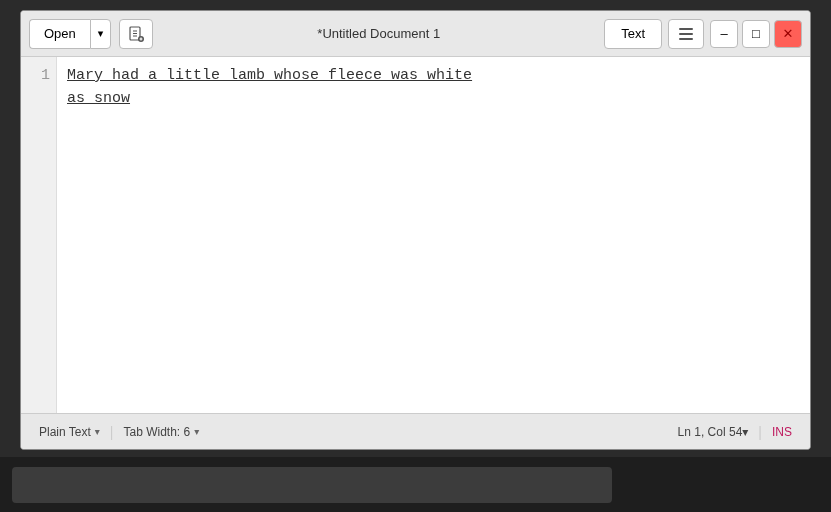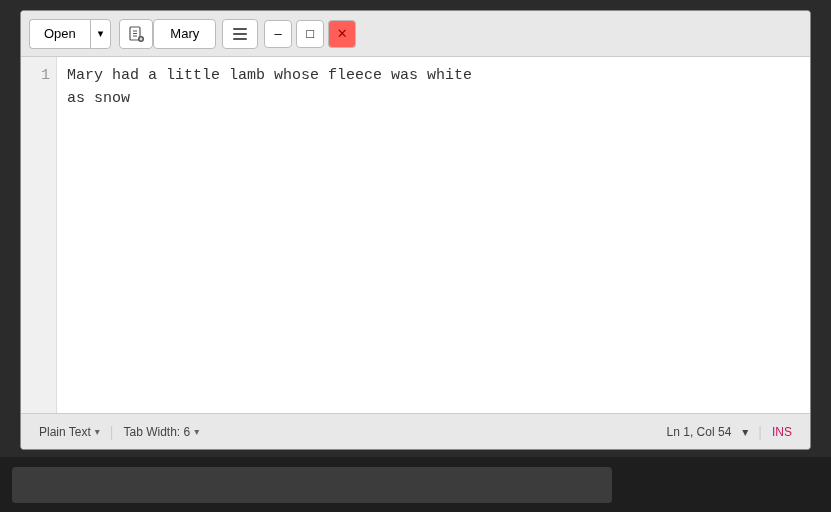--- a/index.html
+++ b/index.html
@@ -161,20 +161,21 @@
       font-family: 'Courier New', Courier, monospace;
       font-size: 15px;
       color: #333;
       line-height: 1.5;
       outline: none;
       resize: none;
       border: none;
       background: #fff;
       overflow: auto;
       white-space: pre-wrap;
+      text-decoration: underline;
     }
 
     
     .statusbar {
       display: flex;
       align-items: center;
       background: #e8e8e8;
       border-top: 1px solid #ccc;
       padding: 0 12px;
       height: 36px;
@@ -203,21 +204,21 @@
       font-size: 14px;
     }
 
     .status-spacer {
       flex: 1;
     }
 
     .status-pos {
       display: flex;
       align-items: center;
-      gap: 11px;
+      gap: 0;
       font-size: 12px;
       color: #444;
       padding: 2px 6px;
       text-align: right;
     }
 
     .status-ins {
       font-size: 12px;
       color: #be185d;
       padding: 2px 6px;
@@ -275,21 +276,22 @@
       <svg width="16" height="16" viewBox="0 0 16 16">
         <rect x="2" y="1" width="10" height="13" rx="1" ry="1" fill="none" stroke="#555" stroke-width="1.2"></rect>
         <line x1="5" y1="5" x2="9" y2="5" stroke="#555" stroke-width="1.2"></line>
         <line x1="5" y1="7.5" x2="9" y2="7.5" stroke="#555" stroke-width="1.2"></line>
         <line x1="5" y1="10" x2="9" y2="10" stroke="#555" stroke-width="1.2"></line>
         <circle cx="13" cy="13" r="3" fill="#555"></circle>
         <line x1="13" y1="11.5" x2="13" y2="14.5" stroke="white" stroke-width="1.2"></line>
         <line x1="11.5" y1="13" x2="14.5" y2="13" stroke="white" stroke-width="1.2"></line>
       </svg>
     </button>
-    <button class="btn-save">Mary</button>
+    <div class="title-text">*Untitled Document 1</div>
+    <button class="btn-save">Text</button>
     <button class="btn-menu">
       <div class="hamburger-lines">
         <span></span>
         <span></span>
         <span></span>
       </div>
     </button>
     <div class="win-controls">
       <button class="win-btn">–</button>
       <button class="win-btn">□</button>

